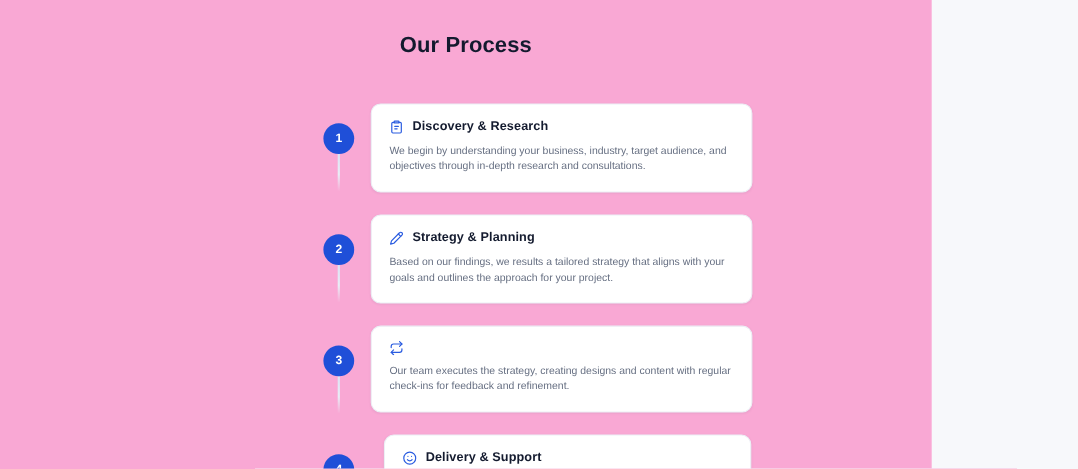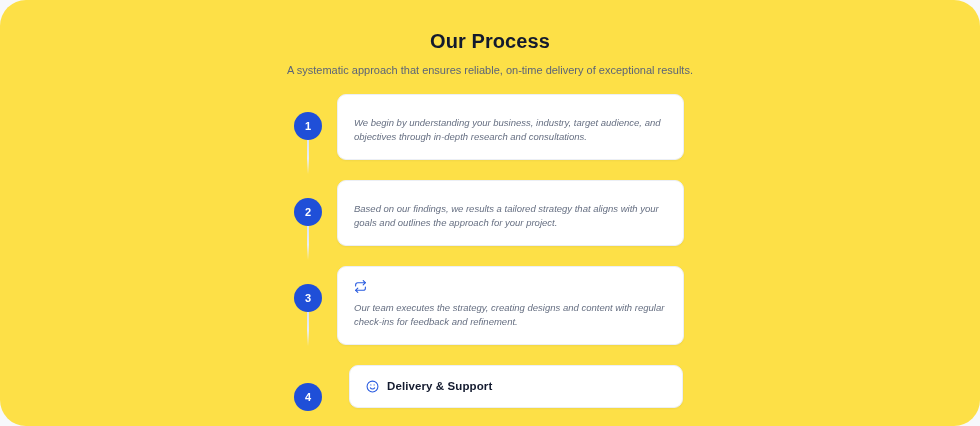--- a/index.html
+++ b/index.html
@@ -11,24 +11,23 @@
   }
 
   body {
     background: #f7f8fb;
     font-family: "Liberation Sans", sans-serif;
     -webkit-font-smoothing: antialiased;
   }
 
   .page {
     position: relative;
-    width: 980px;
+    width: 847px;
     height: 426px;
-    background: #fde047;
-    border-radius: 26px;
+    background: #f9a8d4;
   }
 
   
   .header {
     text-align: center;
     padding-top: 28px;
   }
 
   .page-title {
     font-size: 20px;
@@ -137,21 +136,20 @@
     letter-spacing: .1px;
   }
 
   .card-desc {
     margin-top: 8px;
     font-size: 9.5px;
     font-weight: 400;
     color: #666f82;
     line-height: 14px;
     max-width: 322px;
-    font-style: italic;
   }
 
   
   .step-1 .marker-col,
   .step-2 .marker-col,
   .step-3 .marker-col { margin-left: 284px; }
   .step-4 .marker-col { margin-left: 284px; }
 
   .step-1 .card,
   .step-2 .card,
@@ -159,41 +157,60 @@
 
   .step-4 .card { width: 334px; margin-left: 17px; padding-bottom: 13px; }
 </style>
 </head>
 <body>
 
 <div class="page">
 
   <div class="header">
     <h1 class="page-title">Our Process</h1>
-    <p class="page-subtitle">A systematic approach that ensures reliable, on-time delivery of exceptional results.</p>
   </div>
 
   <div class="timeline">
 
     <div class="step step-1">
       <div class="marker-col">
         <div class="marker">1</div>
         <div class="connector"></div>
       </div>
       <div class="card">
+        <div class="card-head">
+          <span class="card-icon">
+            <svg width="13" height="13" viewBox="0 0 24 24" fill="none" stroke="currentColor" stroke-width="2" stroke-linecap="round" stroke-linejoin="round">
+              <path d="M9 2h6a1 1 0 0 1 1 1v2H8V3a1 1 0 0 1 1-1z"></path>
+              <path d="M16 4h2a2 2 0 0 1 2 2v14a2 2 0 0 1-2 2H6a2 2 0 0 1-2-2V6a2 2 0 0 1 2-2h2"></path>
+              <line x1="9" y1="11" x2="15" y2="11"></line>
+              <line x1="9" y1="15" x2="13" y2="15"></line>
+            </svg>
+          </span>
+          <span class="card-title">Discovery &amp; Research</span>
+        </div>
         <p class="card-desc">We begin by understanding your business, industry, target audience, and objectives through in-depth research and consultations.</p>
       </div>
     </div>
 
     <div class="step step-2">
       <div class="marker-col">
         <div class="marker">2</div>
         <div class="connector"></div>
       </div>
       <div class="card">
+        <div class="card-head">
+          <span class="card-icon">
+            <svg width="13" height="13" viewBox="0 0 24 24" fill="none" stroke="currentColor" stroke-width="2" stroke-linecap="round" stroke-linejoin="round">
+              <path d="M17 3a2.83 2.83 0 1 1 4 4L7.5 20.5 2 22l1.5-5.5L17 3z"></path>
+              <line x1="15" y1="5" x2="19" y2="9"></line>
+            </svg>
+          </span>
+          <span class="card-title">Strategy &amp; Planning</span>
+        </div>
         <p class="card-desc">Based on our findings, we results a tailored strategy that aligns with your goals and outlines the approach for your project.</p>
       </div>
     </div>
 
     <div class="step step-3">
       <div class="marker-col">
         <div class="marker">3</div>
         <div class="connector"></div>
       </div>
       <div class="card">

